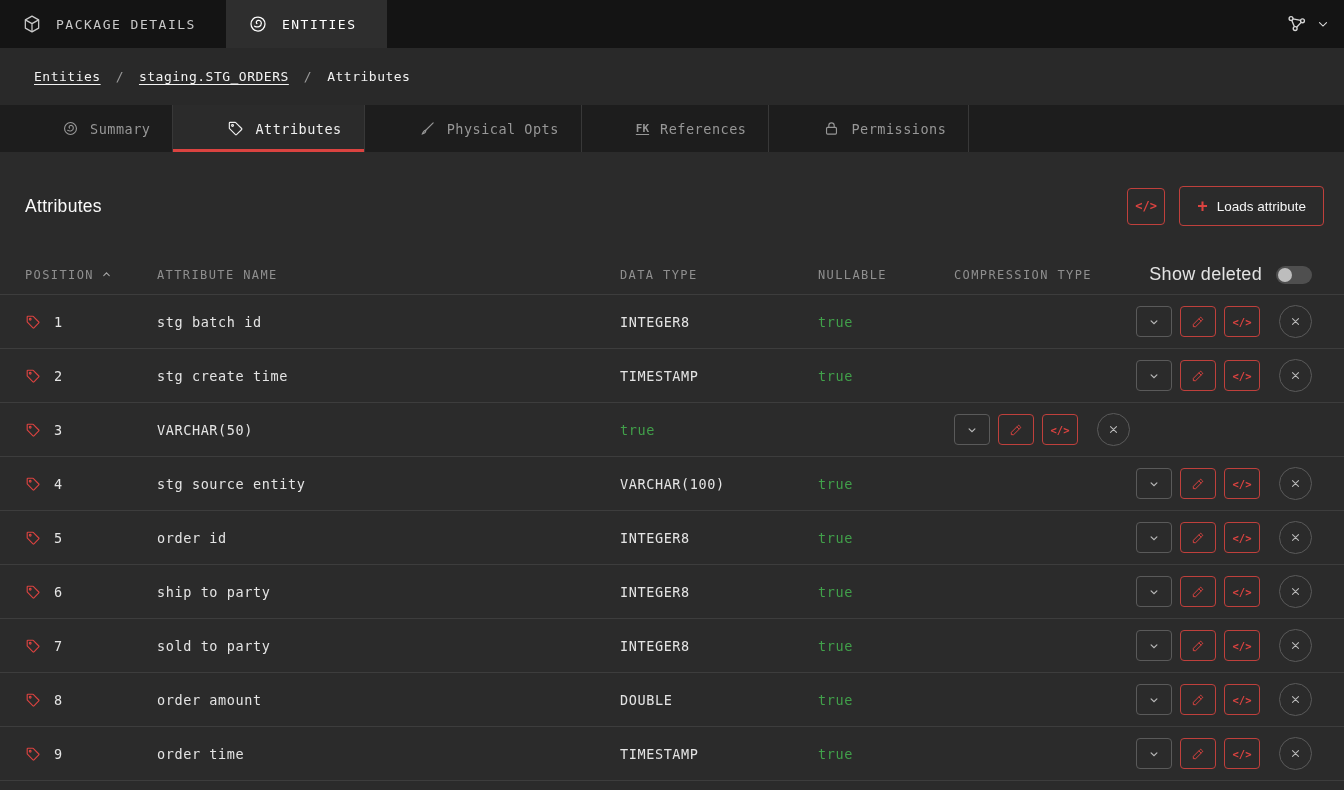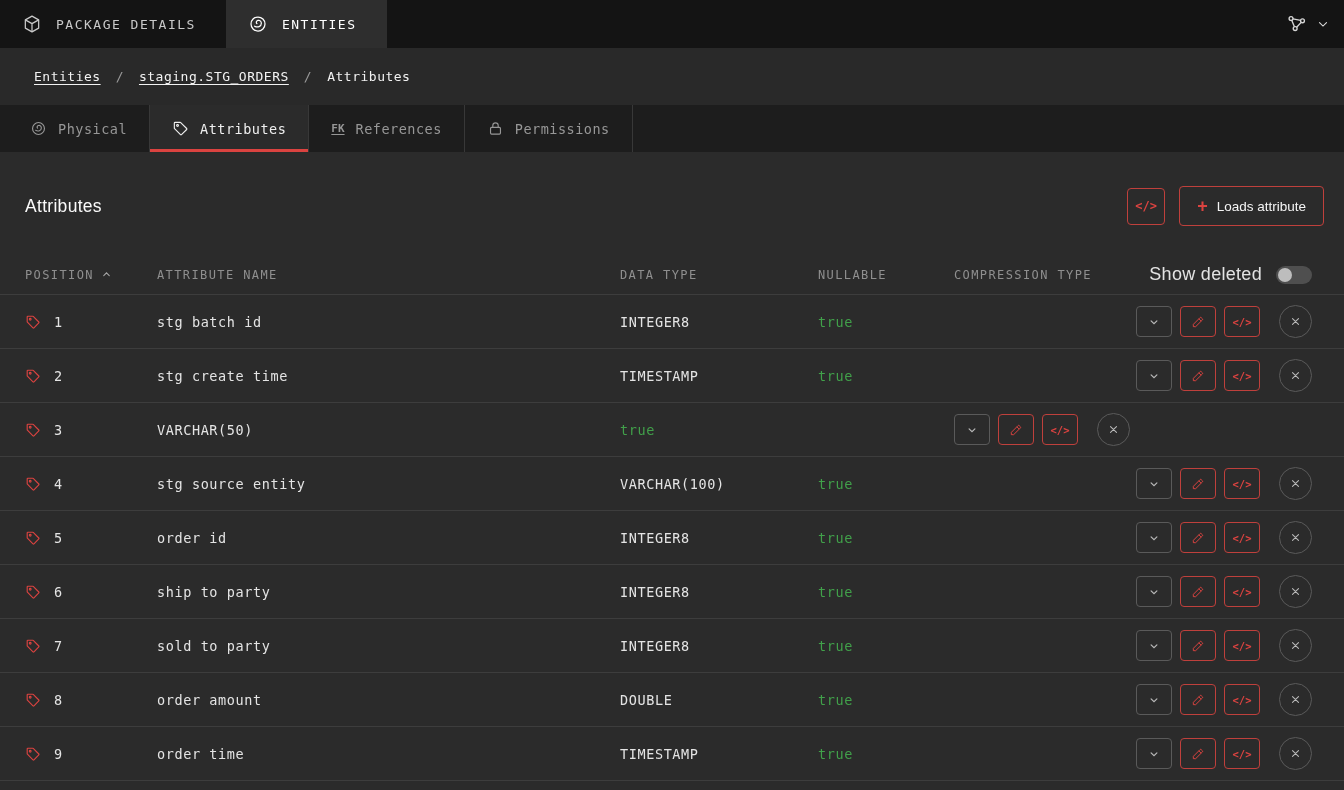--- a/index.html
+++ b/index.html
@@ -36,21 +36,21 @@
   .crumb{color:#f2f2f2;text-decoration:none;}
   .crumb.link{text-decoration:underline;text-underline-offset:3px;cursor:pointer;}
   .crumb-sep{color:#9a9a9a;}
 
   
   .tab-bar{height:47px;background:var(--bg-tabbar);display:flex;align-items:stretch;}
   .tab{position:relative;display:flex;align-items:center;gap:11px;padding:0 22px;
        border-right:1px solid var(--tab-sep);color:var(--muted);font-size:13.5px;
        letter-spacing:0.5px;cursor:pointer;white-space:nowrap;}
   .tab:first-child{padding-left:30px;}
-  .tab .icon{display:flex;align-items:center;}
+  .tab .icon{display:flex;align-items:center;margin-left:32px;}
   .tab.active{background:var(--bg-content);color:#efefef;}
   .tab.active::after{content:"";position:absolute;left:0;right:0;bottom:0;height:3px;background:var(--accent);}
   .fk-glyph{font-size:11px;font-weight:bold;letter-spacing:0;text-decoration:underline;text-underline-offset:2px;}
 
   
   .content{background:var(--bg-content);}
   .content-header{display:flex;align-items:center;justify-content:space-between;
                   padding:0 20px 0 25px;margin-top:34px;height:40px;}
   .page-title{font-family:var(--sans);font-size:17.5px;font-weight:400;color:#fafafa;letter-spacing:0.3px;}
   .header-actions{display:flex;align-items:center;gap:14px;}
@@ -136,30 +136,39 @@
 </div>
 
 <nav class="tab-bar">
   <div class="tab">
     <span class="icon">
       <svg width="17" height="17" viewBox="0 0 24 24" fill="none" stroke="currentColor" stroke-width="1.6" stroke-linecap="round">
           <circle cx="12" cy="12" r="8.4"></circle>
           <path d="M8 14.6c3.4 2.1 8 .6 8-3.4 0-2.6-2.1-4.1-4.1-3.5-1.8.5-2.5 2.6-1.2 3.9"></path>
         </svg>
     </span>
-    <span>Physical</span>
+    <span>Summary</span>
   </div>
   <div class="tab active">
     <span class="icon">
       <svg width="17" height="17" viewBox="0 0 24 24" fill="none" stroke="currentColor" stroke-width="1.6" stroke-linejoin="round">
           <path d="M11.6 3.3H4.3a1 1 0 0 0-1 1v7.3a1 1 0 0 0 .3.7l8.4 8.4a1 1 0 0 0 1.4 0l7.3-7.3a1 1 0 0 0 0-1.4L12.3 3.6a1 1 0 0 0-.7-.3z"></path>
           <circle cx="7.8" cy="7.8" r="1.3"></circle>
         </svg>
     </span>
     <span>Attributes</span>
+  </div>
+  <div class="tab">
+    <span class="icon">
+      <svg width="17" height="17" viewBox="0 0 24 24" fill="none" stroke="currentColor" stroke-width="1.6" stroke-linecap="round">
+          <path d="M20 4 9.5 14.5"></path>
+          <path d="M9.5 14.5c-2 .2-3.8 2.2-4.8 5.2 3-.8 5-2.6 4.8-5.2z"></path>
+        </svg>
+    </span>
+    <span>Physical Opts</span>
   </div>
   <div class="tab">
     <span class="icon fk-glyph">FK</span>
     <span>References</span>
   </div>
   <div class="tab">
     <span class="icon">
       <svg width="17" height="17" viewBox="0 0 24 24" fill="none" stroke="currentColor" stroke-width="1.6" stroke-linejoin="round">
           <rect x="5" y="10.5" width="14" height="9.5" rx="1.5"></rect>
           <path d="M8.2 10.5V7.8a3.8 3.8 0 0 1 7.6 0v2.7"></path>

